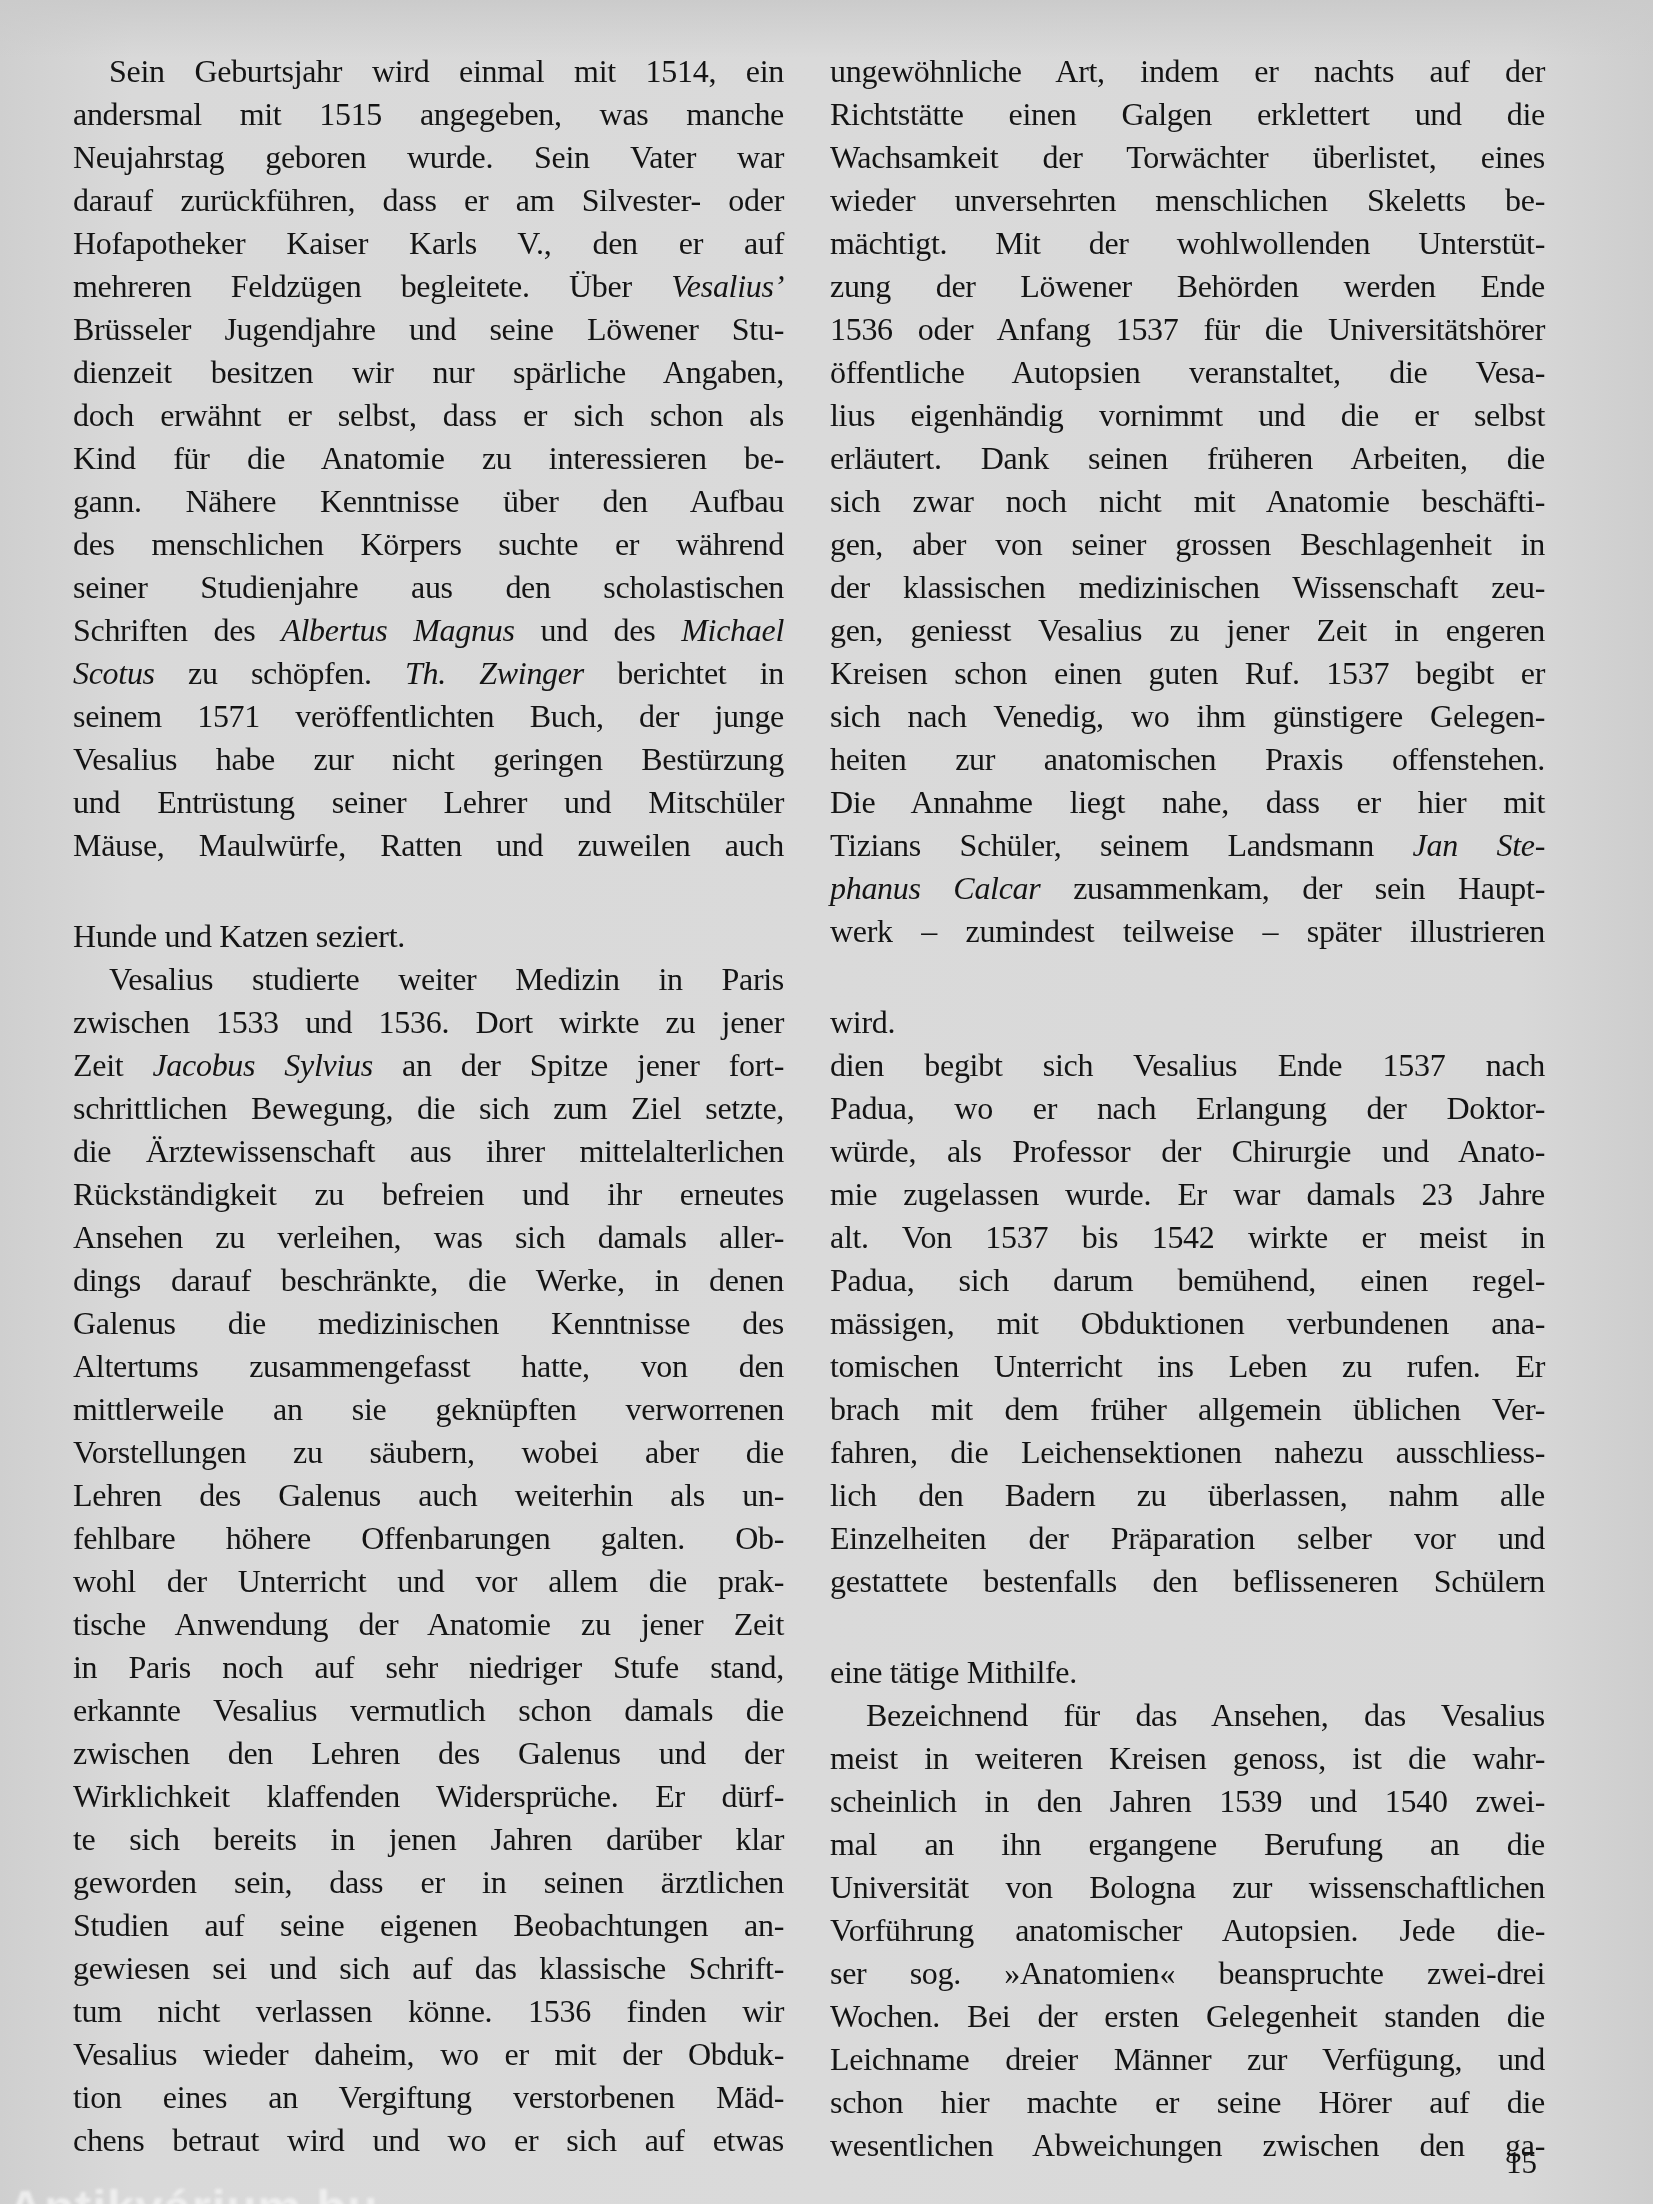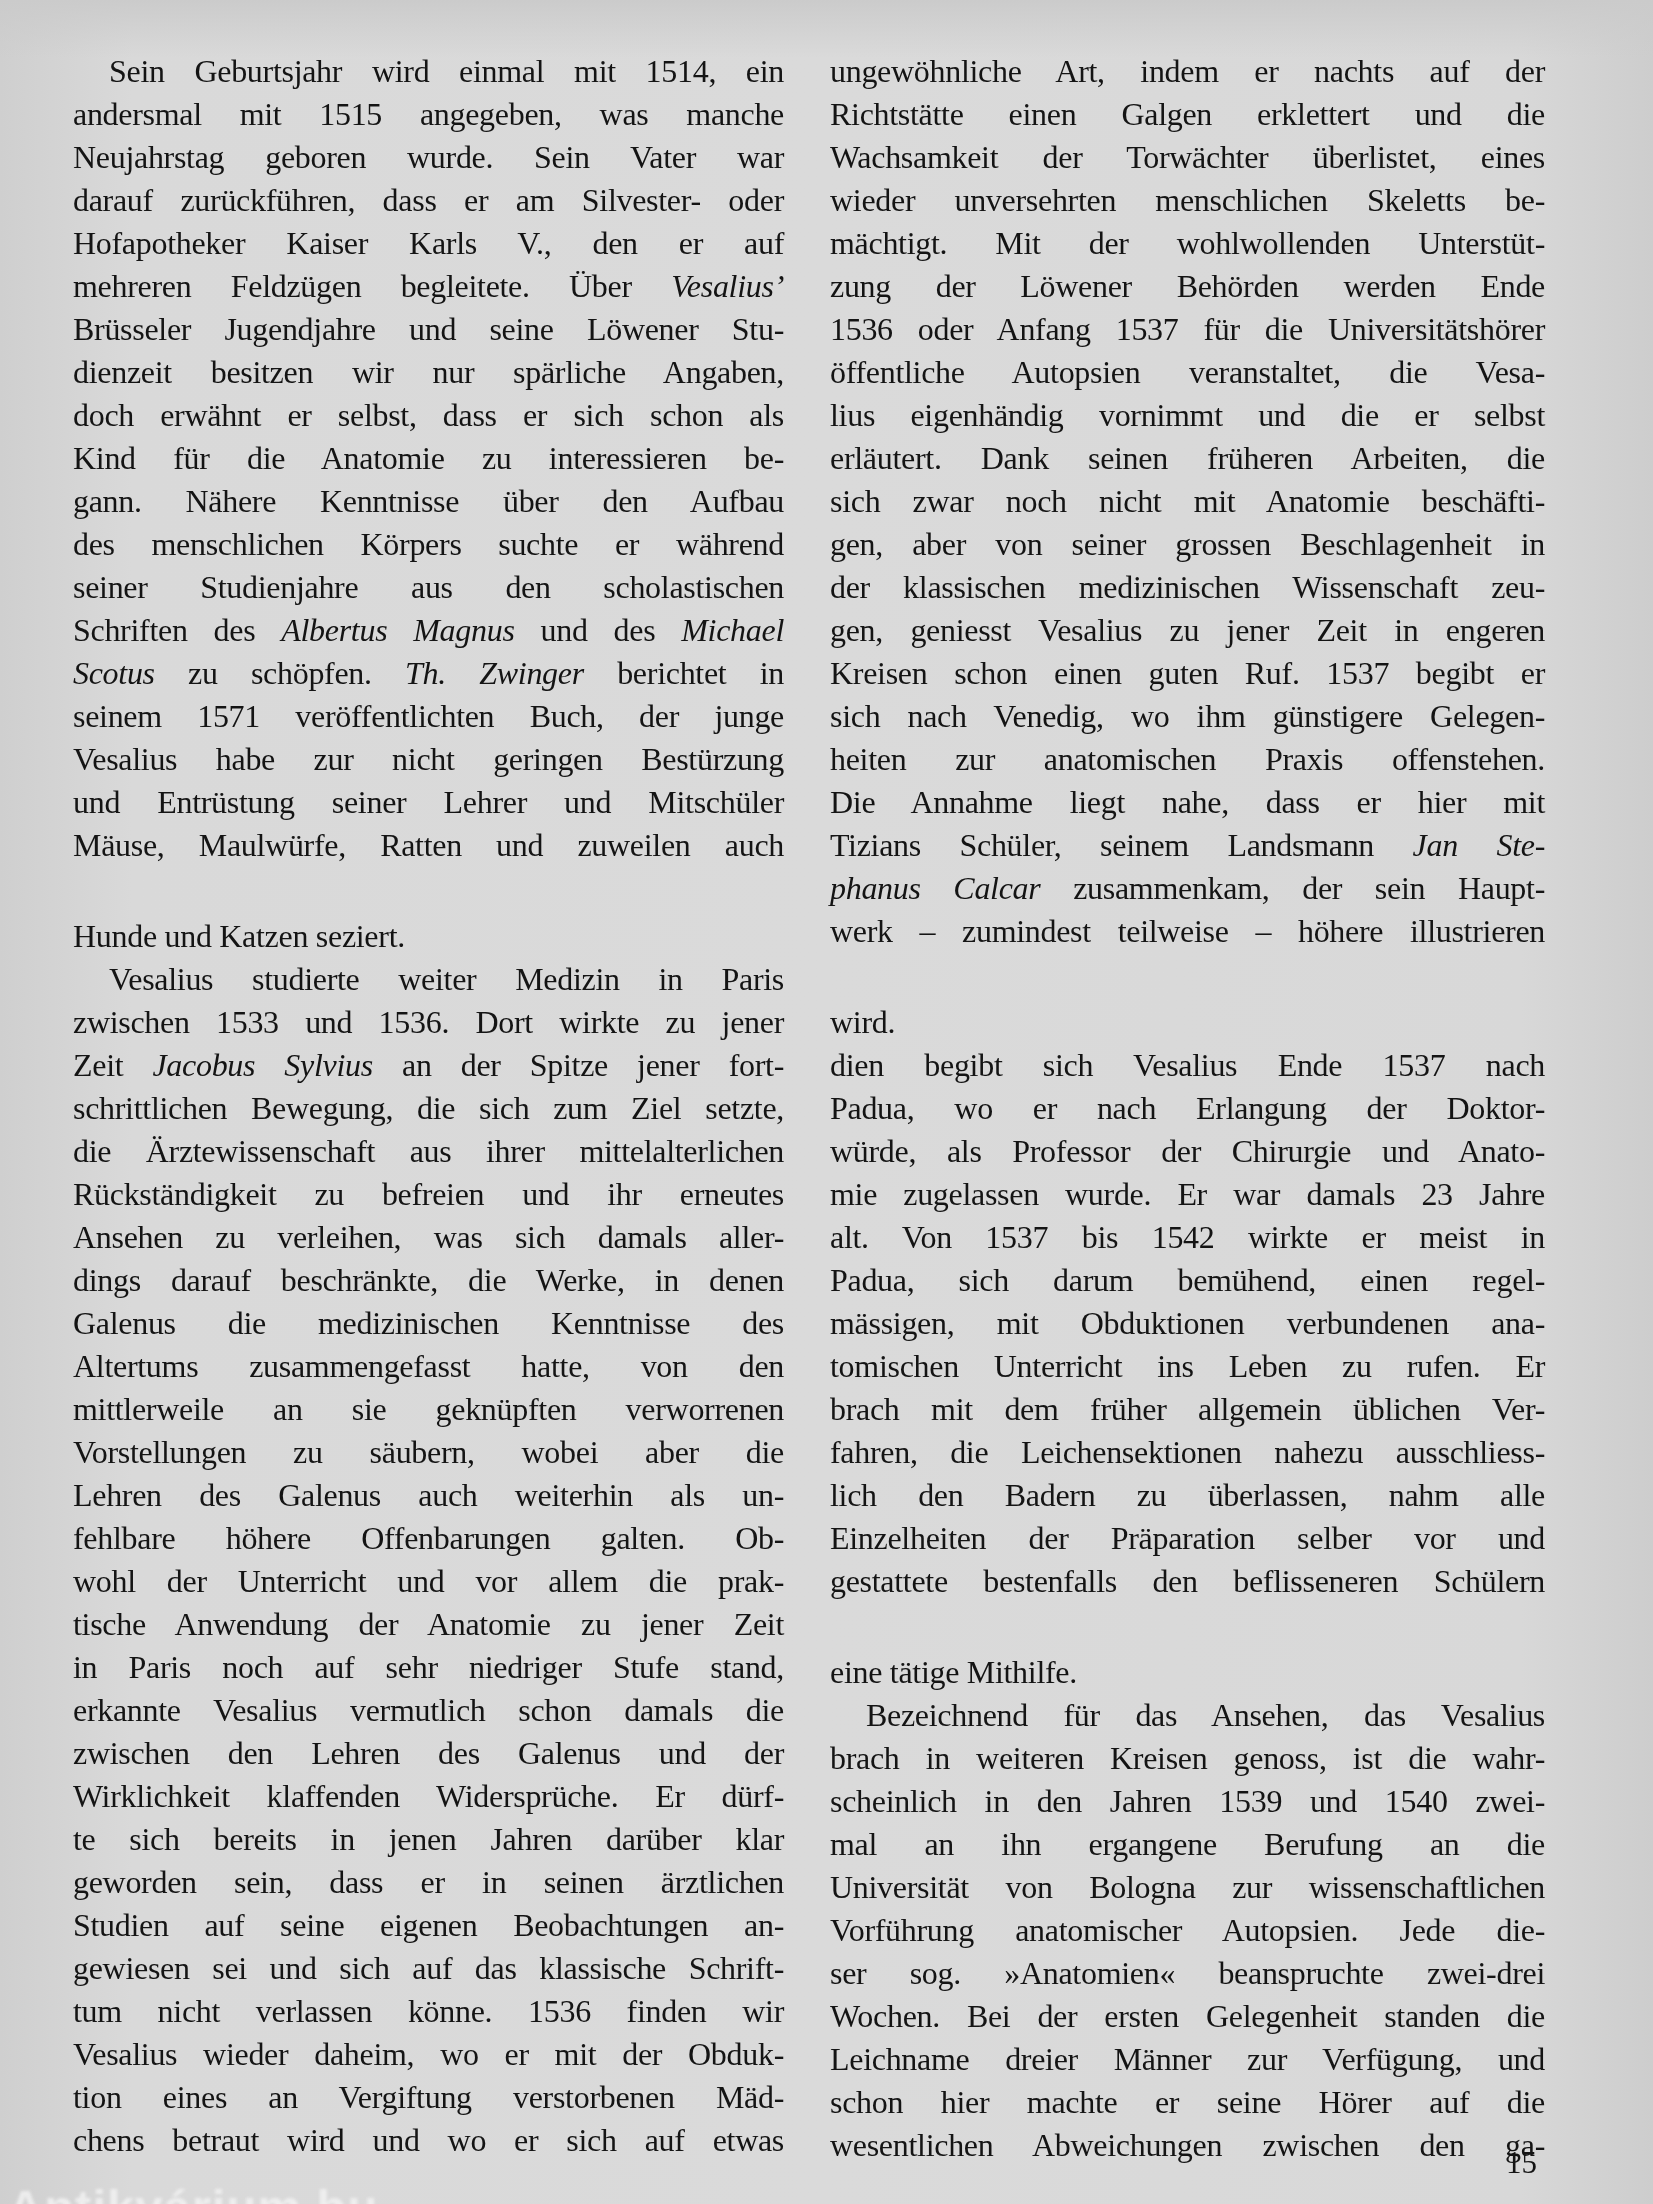--- a/index.html
+++ b/index.html
@@ -114,38 +114,38 @@
     <div class="line">sich zwar noch nicht mit Anatomie beschäfti-</div>
     <div class="line">gen, aber von seiner grossen Beschlagenheit in</div>
     <div class="line">der klassischen medizinischen Wissenschaft zeu-</div>
     <div class="line">gen, geniesst Vesalius zu jener Zeit in engeren</div>
     <div class="line">Kreisen schon einen guten Ruf. 1537 begibt er</div>
     <div class="line">sich nach Venedig, wo ihm günstigere Gelegen-</div>
     <div class="line">heiten zur anatomischen Praxis offenstehen.</div>
     <div class="line">Die Annahme liegt nahe, dass er hier mit</div>
     <div class="line">Tizians Schüler, seinem Landsmann <i>Jan Ste-</i></div>
     <div class="line"><i>phanus Calcar</i> zusammenkam, der sein Haupt-</div>
-    <div class="line">werk – zumindest teilweise – höhere illustrieren</div>
+    <div class="line">werk – zumindest teilweise – später illustrieren</div>
     <div class="line last">wird.</div>
     <div class="line">dien begibt sich Vesalius Ende 1537 nach</div>
     <div class="line">Padua, wo er nach Erlangung der Doktor-</div>
     <div class="line">würde, als Professor der Chirurgie und Anato-</div>
     <div class="line">mie zugelassen wurde. Er war damals 23 Jahre</div>
     <div class="line">alt. Von 1537 bis 1542 wirkte er meist in</div>
     <div class="line">Padua, sich darum bemühend, einen regel-</div>
     <div class="line">mässigen, mit Obduktionen verbundenen ana-</div>
     <div class="line">tomischen Unterricht ins Leben zu rufen. Er</div>
     <div class="line">brach mit dem früher allgemein üblichen Ver-</div>
     <div class="line">fahren, die Leichensektionen nahezu ausschliess-</div>
     <div class="line">lich den Badern zu überlassen, nahm alle</div>
     <div class="line">Einzelheiten der Präparation selber vor und</div>
     <div class="line">gestattete bestenfalls den beflisseneren Schülern</div>
     <div class="line last">eine tätige Mithilfe.</div>
     <div class="line indent">Bezeichnend für das Ansehen, das Vesalius</div>
-    <div class="line">brach in weiteren Kreisen genoss, ist die wahr-</div>
+    <div class="line">meist in weiteren Kreisen genoss, ist die wahr-</div>
     <div class="line">scheinlich in den Jahren 1539 und 1540 zwei-</div>
     <div class="line">mal an ihn ergangene Berufung an die</div>
     <div class="line">Universität von Bologna zur wissenschaftlichen</div>
     <div class="line">Vorführung anatomischer Autopsien. Jede die-</div>
     <div class="line">ser sog. »Anatomien« beanspruchte zwei-drei</div>
     <div class="line">Wochen. Bei der ersten Gelegenheit standen die</div>
     <div class="line">Leichname dreier Männer zur Verfügung, und</div>
     <div class="line">schon hier machte er seine Hörer auf die</div>
     <div class="line">wesentlichen Abweichungen zwischen den ga-</div>
   </div>

